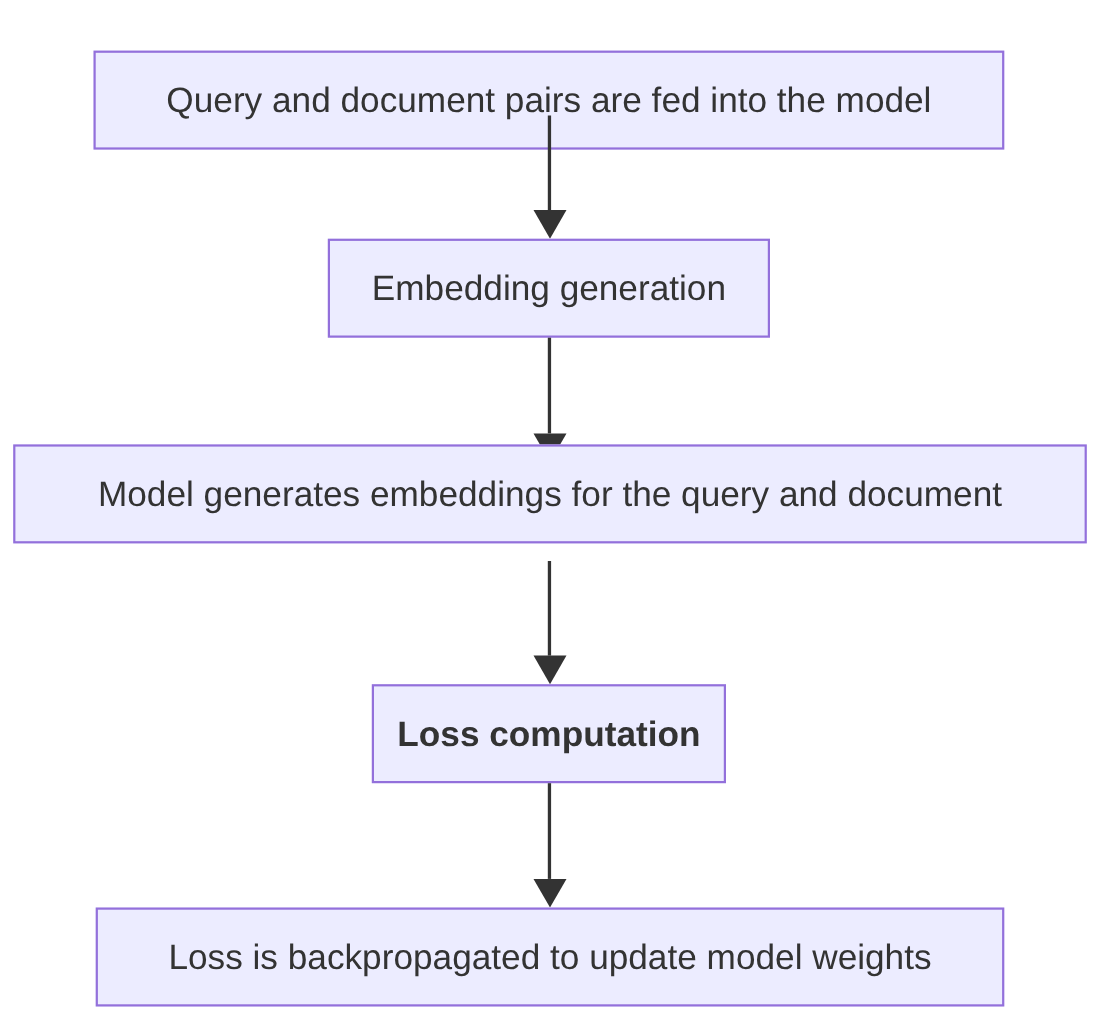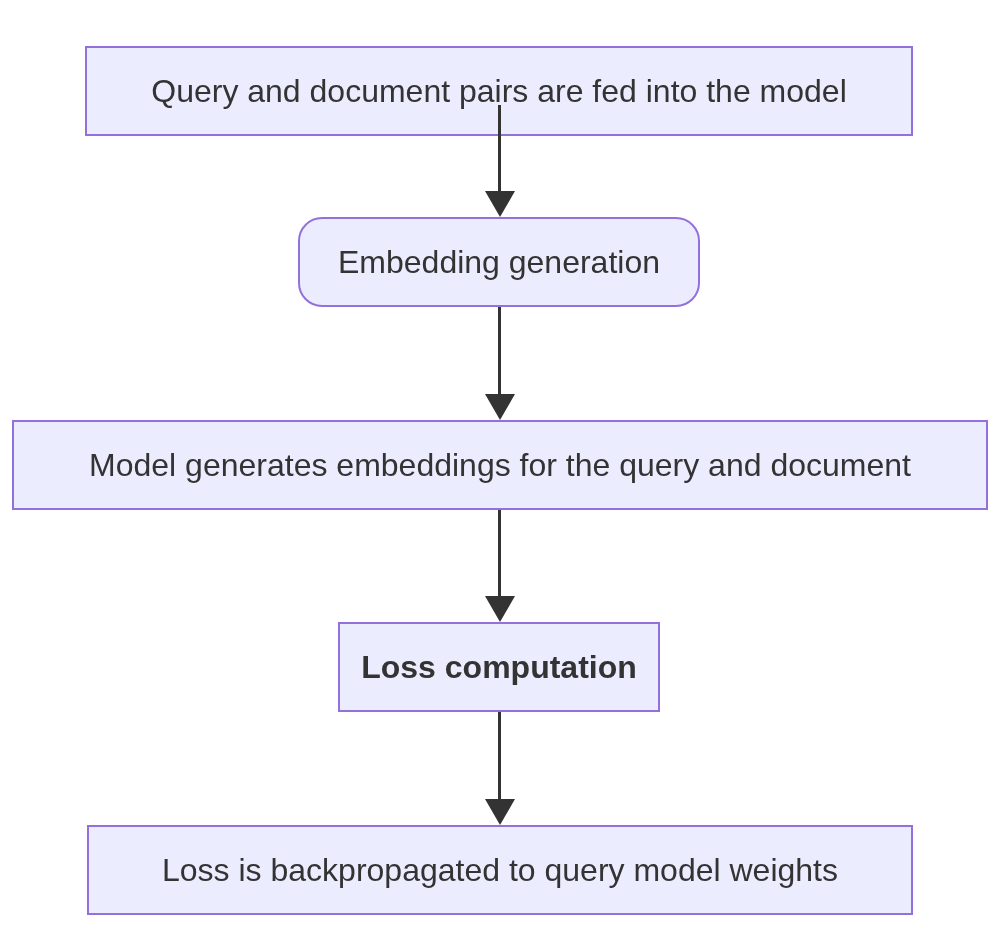--- a/index.html
+++ b/index.html
@@ -28,22 +28,22 @@
     color: var(--text-color);
     font-size: 32px;
     line-height: 1.2;
     display: flex;
     align-items: center;
     justify-content: center;
     text-align: center;
     white-space: nowrap;
   }
   .node-1 { left: 85px;  top: 15px;  width: 828px; height: 90px; margin-top: 31px; }
-  .node-2 { left: 298px; top: 217px; width: 402px; height: 90px; border-radius: 24px; }
-  .node-3 { left: 12px;  top: 420px; width: 976px; height: 90px; }
+  .node-2 { left: 298px; top: 217px; width: 402px; height: 90px; }
+  .node-3 { left: 12px;  top: 404px; width: 976px; height: 90px; }
   .node-4 { left: 338px; top: 622px; width: 322px; height: 90px; font-weight: bold; }
   .node-5 { left: 87px;  top: 825px; width: 826px; height: 90px; }
 
   .arrow {
     position: absolute;
     left: 484px;           
     width: 31px;
     display: flex;
     flex-direction: column;
     align-items: center;
@@ -91,15 +91,15 @@
     <div class="arrow-head"></div>
   </div>
 
   <div class="node node-4">Loss computation</div>
 
   <div class="arrow arrow-4">
     <div class="arrow-line"></div>
     <div class="arrow-head"></div>
   </div>
 
-  <div class="node node-5">Loss is backpropagated to query model weights</div>
+  <div class="node node-5">Loss is backpropagated to update model weights</div>
 
 </div>
 
 </body></html>

